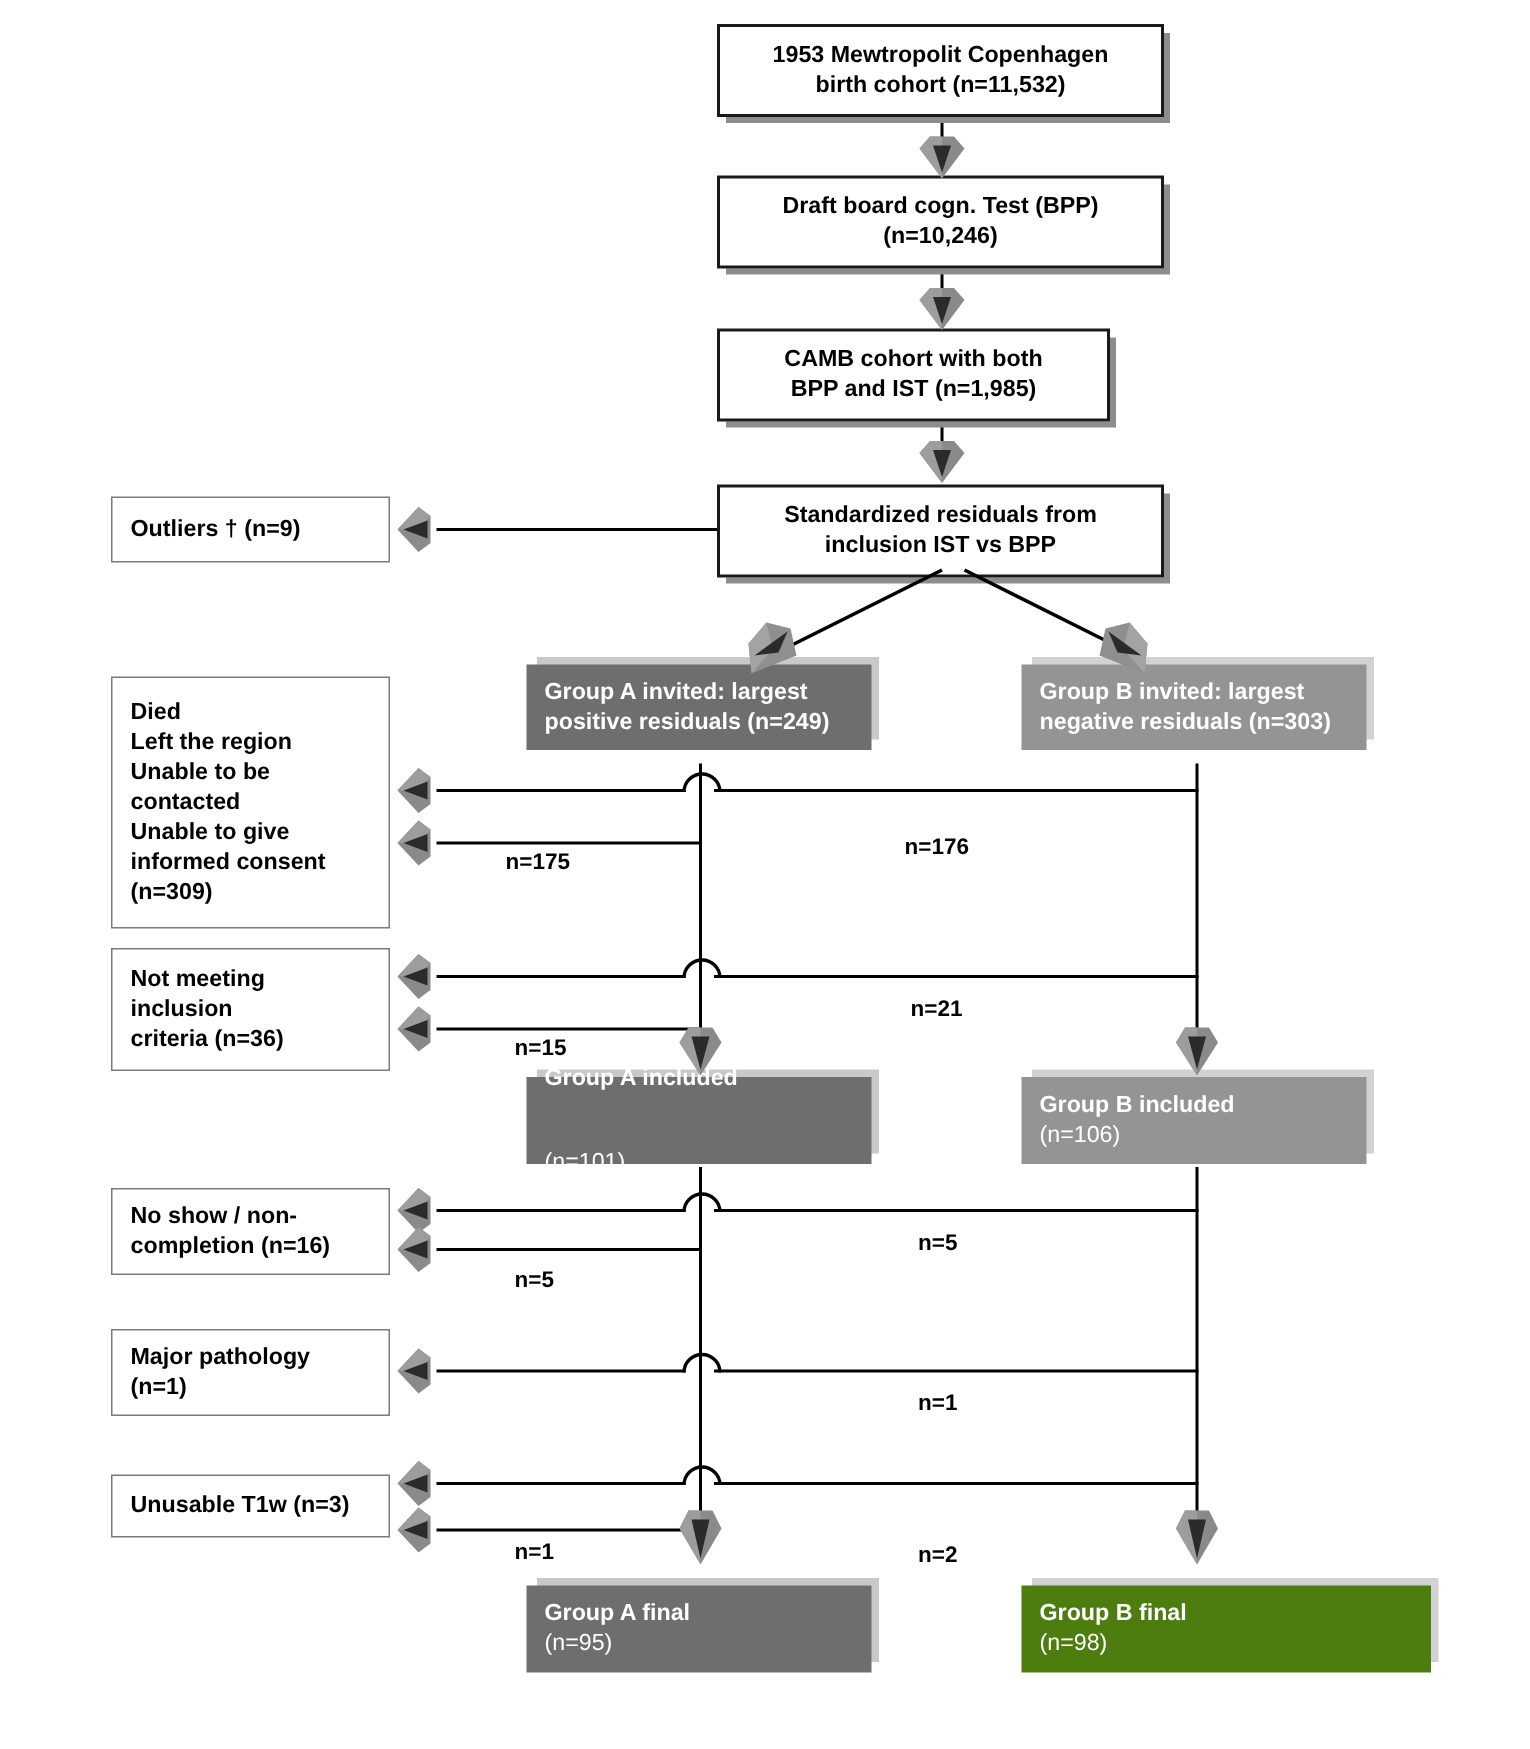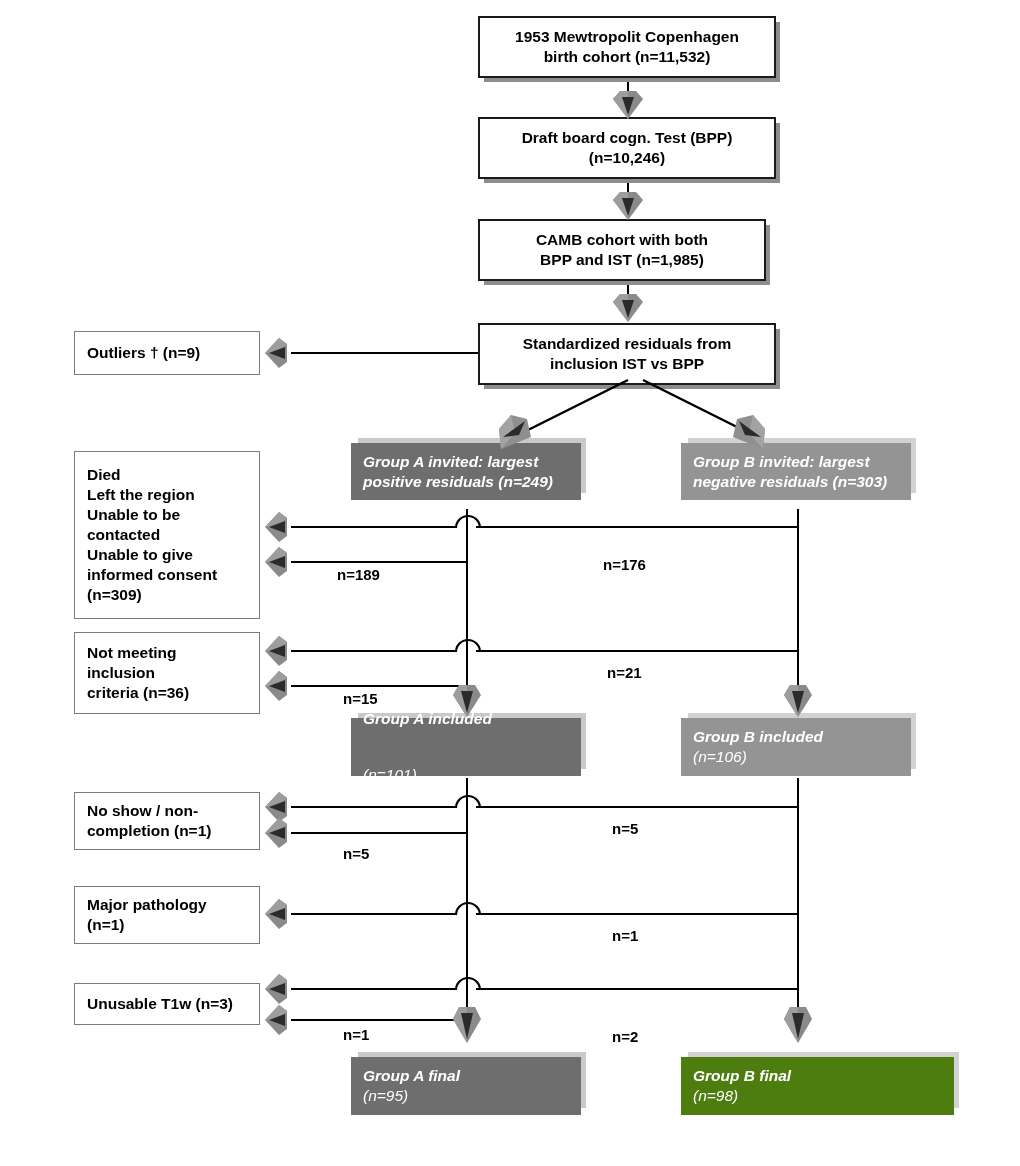--- a/index.html
+++ b/index.html
@@ -49,21 +49,20 @@
 
   
   .node.filled{
     border:none;
   }
   .node.filled .line{
     color:#ffffff;
     font-size:15.5px;
     line-height:20px;
     text-align:left;
-    font-style:italic;
   }
   .node.filled .line.b{ font-weight:bold; }
   .node.filled .line.n{ font-weight:normal; }
 
   .pad-c{ padding:0 10px; }
   .pad-l{ padding:0 12px; }
 
   
   .vline{position:absolute;background:#000000;width:2px;z-index:2;}
   .hline{position:absolute;background:#000000;height:2px;z-index:2;}
@@ -291,40 +290,40 @@
   </div>
   <div class="arrow" style="left:782px;top:1003px;">
     <svg width="32" height="40" viewBox="0 0 32 40">
       <polygon points="16,40 2,16 8,4 24,4 30,16" fill="#8a8a8a"></polygon>
       <polygon points="16,40 2,16 8,4 16,4" fill="#9d9d9d"></polygon>
       <polygon points="16,36 10,10 22,10" fill="#2b2b2b"></polygon>
     </svg>
   </div>
 
   <div class="nlabel" style="left:603px;top:540px;margin-top:16px;">n=176</div>
-  <div class="nlabel" style="left:337px;top:566px;">n=189</div>
+  <div class="nlabel" style="left:337px;top:566px;">n=175</div>
   <div class="nlabel" style="left:607px;top:664px;">n=21</div>
   <div class="nlabel" style="left:343px;top:690px;">n=15</div>
   <div class="nlabel" style="left:612px;top:820px;">n=5</div>
   <div class="nlabel" style="left:343px;top:845px;">n=5</div>
   <div class="nlabel" style="left:612px;top:927px;">n=1</div>
   <div class="nlabel" style="left:612px;top:1000px;margin-top:28px;">n=2</div>
   <div class="nlabel" style="left:343px;top:1026px;">n=1</div>
 
   <div class="node white center pad-c" style="left:478px;top:16px;width:298px;height:62px;">
     <span class="line">1953 Mewtropolit Copenhagen</span>
     <span class="line">birth cohort (n=11,532)</span>
   </div>
 
   <div class="node white center pad-c" style="left:478px;top:117px;width:298px;height:62px;">
     <span class="line">Draft board cogn. Test (BPP)</span>
     <span class="line">(n=10,246)</span>
   </div>
 
-  <div class="node white center pad-c" style="left:478px;top:219px;width:288px;height:62px;">
+  <div class="node white center pad-c" style="left:478px;top:219px;width:262px;height:62px;">
     <span class="line">CAMB cohort with both</span>
     <span class="line">BPP and IST (n=1,985)</span>
   </div>
 
   <div class="node white center pad-c" style="left:478px;top:323px;width:298px;height:62px;">
     <span class="line">Standardized residuals from</span>
     <span class="line">inclusion IST vs BPP</span>
   </div>
 
   <div class="node white thin left pad-l" style="left:74px;top:331px;width:186px;height:44px;">
@@ -369,21 +368,21 @@
   </div>
 
   <div class="node white thin left pad-l" style="left:74px;top:632px;width:186px;height:82px;">
     <span class="line">Not meeting</span>
     <span class="line">inclusion</span>
     <span class="line">criteria (n=36)</span>
   </div>
 
   <div class="node white thin left pad-l" style="left:74px;top:792px;width:186px;height:58px;">
     <span class="line">No show / non-</span>
-    <span class="line">completion (n=1)</span>
+    <span class="line">completion (n=16)</span>
   </div>
 
   <div class="node white thin left pad-l" style="left:74px;top:886px;width:186px;height:58px;">
     <span class="line">Major pathology</span>
     <span class="line">(n=1)</span>
   </div>
 
   <div class="node white thin left pad-l" style="left:74px;top:983px;width:186px;height:42px;">
     <span class="line">Unusable T1w (n=3)</span>
   </div>

